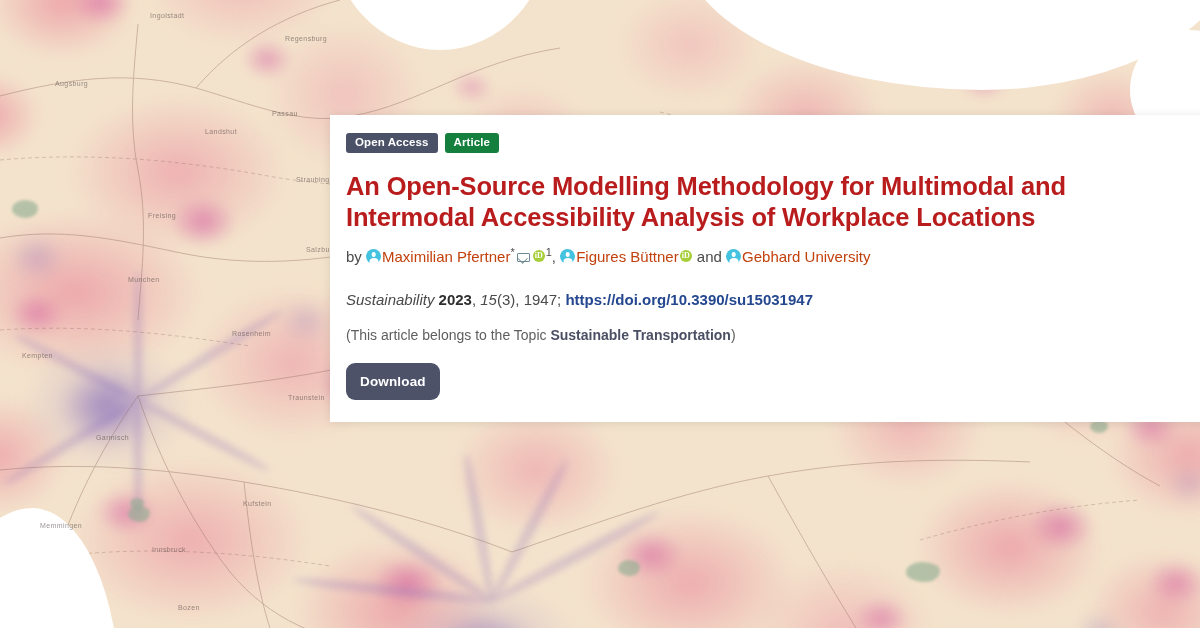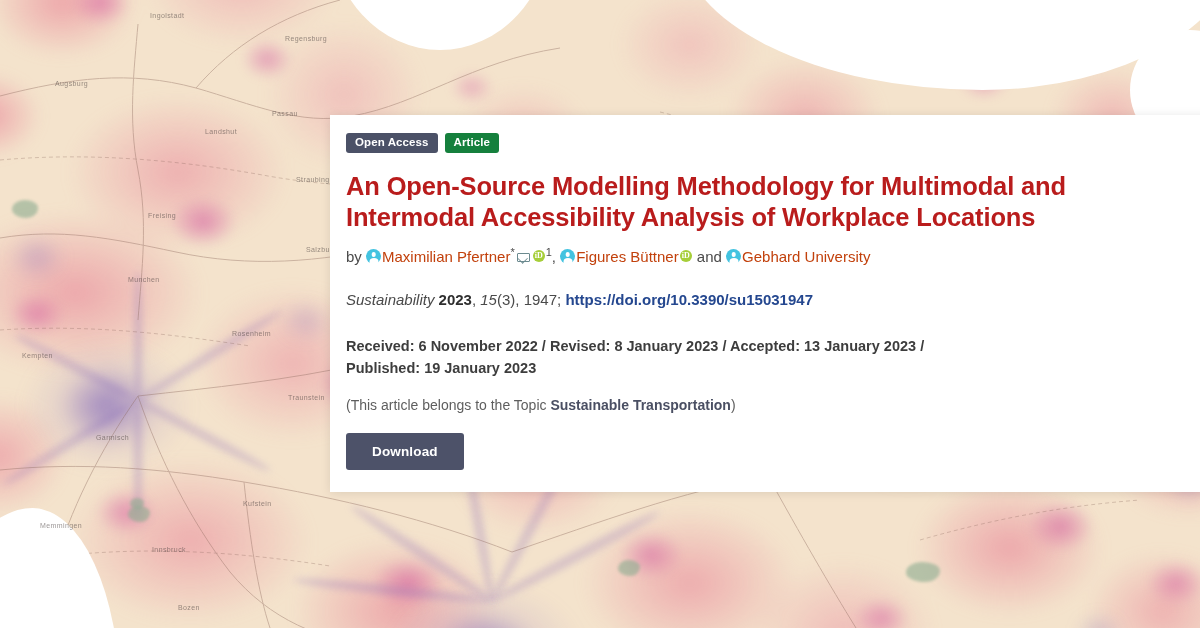--- a/index.html
+++ b/index.html
@@ -289,21 +289,21 @@
     line-height: 1.85;
     margin-bottom: 20px;
     padding-left: 8px;
   }
   #correspondence-note .corr-star { vertical-align: super; font-size: 10px; margin-right: 3px; }
 
   
   #citation-line {
     font-size: 15px;
     color: #4a4a4a;
-    margin-bottom: 24px;
+    margin-bottom: 16px;
     line-height: 1.45;
   }
   #citation-line .journal { font-style: italic; }
   #citation-line .year    { font-weight: bold; color: #2e2e2e; }
   #citation-line .volume  { font-style: italic; }
   #doi-link {
     color: #24478f;
     font-weight: bold;
     text-decoration: none;
   }
@@ -331,22 +331,22 @@
   }
 
   
   #button-row { display: flex; gap: 20px; }
   .action-button {
     background: #4d5269;
     color: #ffffff;
     font-size: 13.5px;
     font-weight: bold;
     border: none;
-    border-radius: 3px;
-    padding: 11px 26px;
+    border-radius: 9px;
+    padding: 11px 14px;
     cursor: pointer;
     letter-spacing: .15px;
     font-family: "Liberation Sans", sans-serif;
   }
 </style>
 </head>
 <body>
 
 <div id="stage">
 
@@ -456,21 +456,20 @@
     </div>
 
     <div id="citation-line">
       <span class="journal">Sustainability</span>
       <span class="year">2023</span><span>,</span>
       <span class="volume">15</span><span>(3)</span><span>,</span>
       <span>1947</span><span>;</span>
       <a href="#" id="doi-link">https://doi.org/10.3390/su15031947</a>
     </div>
 
-    <div id="history-line">Received: 6 November 2022 / Revised: 8 January 2023 / Accepted: 13 January 2023 / Published: 19 January 2023</div>
 
     <div id="topic-line">
       <span>(This article belongs to the Topic </span><a href="#" id="topic-link">Sustainable Transportation</a><span>)</span>
     </div>
 
     <div id="button-row">
       <button class="action-button">Download</button>
     </div>
 
   </div>

